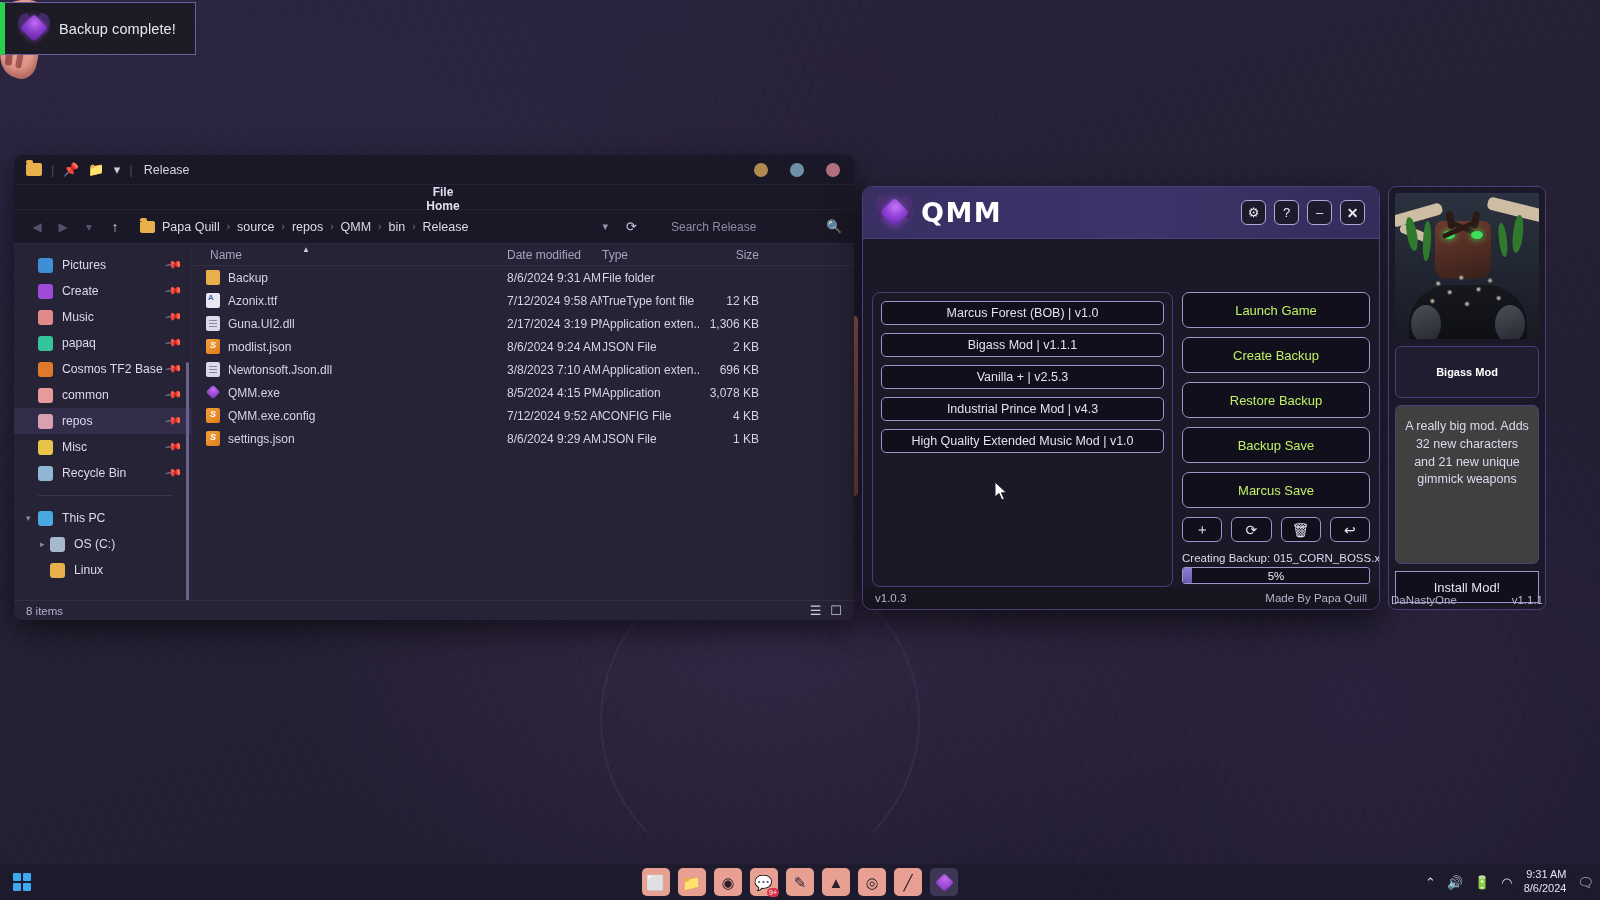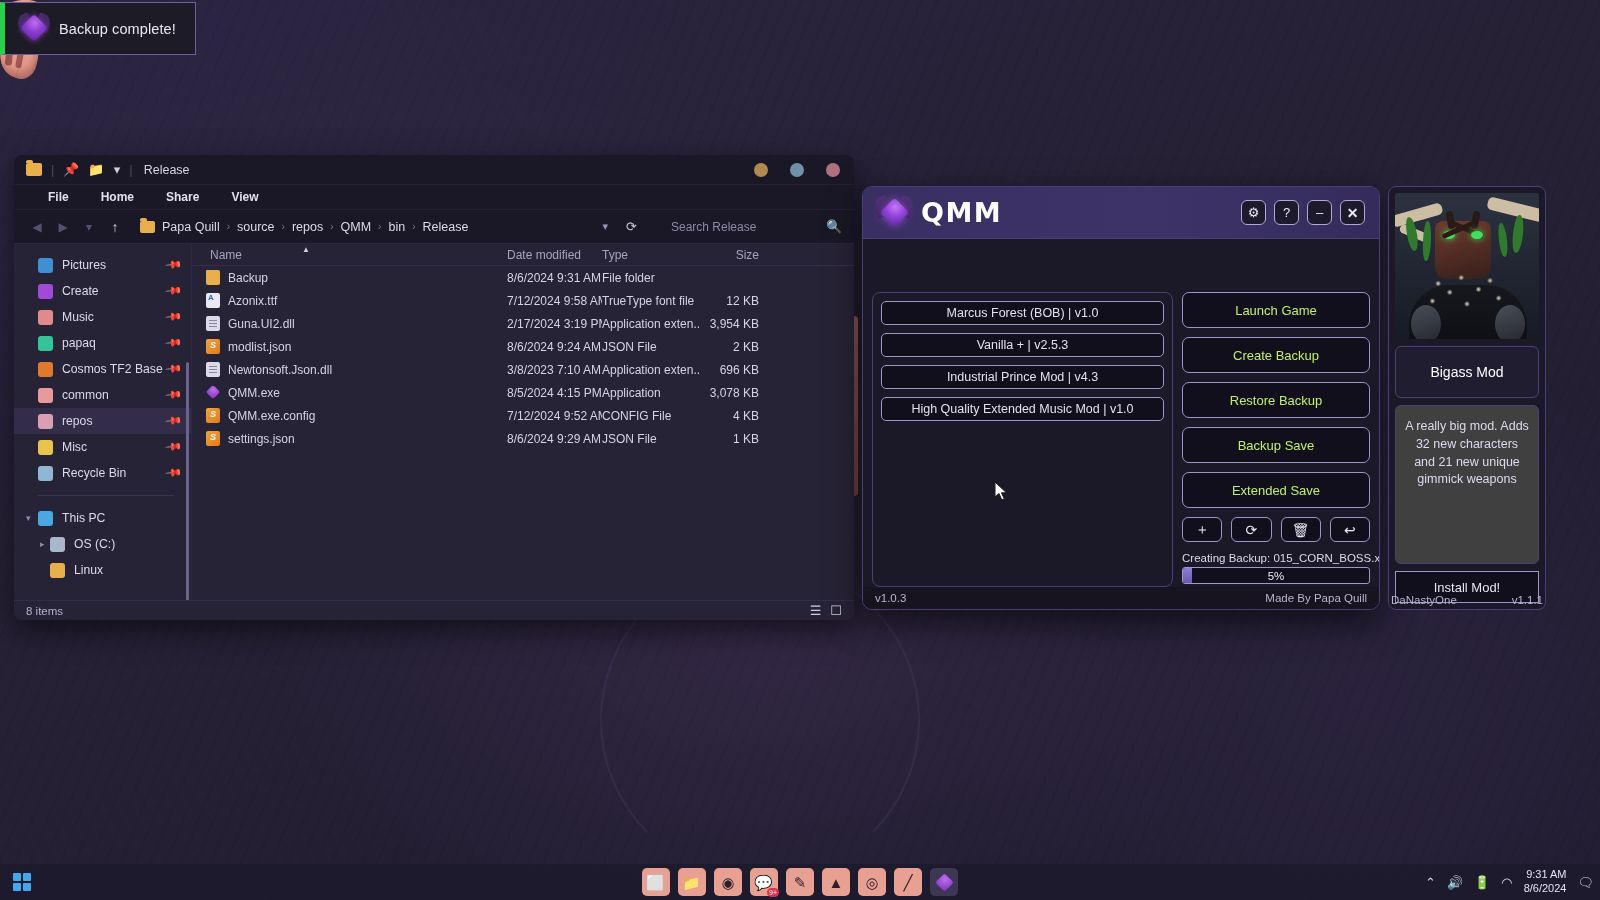--- a/index.html
+++ b/index.html
@@ -121,21 +121,21 @@
   .ql-ico { color:#cfcbe0; font-size:13px; line-height:1; }
   .exp-title-text { color:#d6d2e4; font-size:12.5px; margin-left:2px; }
   .win-dots { position:absolute; right:14px; top:0; height:30px; display:flex; align-items:center; gap:22px; }
   .win-dot { width:14px; height:14px; border-radius:50%; }
   .wd-min { background:#b08a4e; }
   .wd-max { background:#6f93a6; }
   .wd-close { background:#b0707e; }
 
   .exp-menubar {
     height: 25px; background:#1a1826; display:flex; align-items:center; gap:0;
-    padding-left: 18px; border-bottom:1px solid #241f33;
+    padding-left: 18px; border-bottom:1px solid #241f33;flex-direction:column;
   }
   .exp-menubar span { color:#e2dff0; font-size:12px; padding:0 16px; font-weight:600;}
 
   .exp-addrbar {
     height: 34px; background:#1a1826; display:flex; align-items:center;
     gap:0; padding:0 10px; border-bottom:1px solid #2c2740;
   }
   .nav-btn { width:26px;text-align:center;color:#8d88a6;font-size:12px;user-select:none;}
   .nav-btn.up { color:#d4d0e4; font-size:14px;}
   .nav-btn.dis { color:#565070; }
@@ -381,21 +381,21 @@
       radial-gradient(3px 3px at 58% 66%, #e8dfc8, transparent),
       radial-gradient(3px 3px at 66% 60%, #ddd2b8, transparent),
       radial-gradient(3px 3px at 26% 74%, #e3d9c0, transparent),
       radial-gradient(3px 3px at 72% 72%, #e3d9c0, transparent),
       radial-gradient(3px 3px at 50% 76%, #e8dfc8, transparent);
   }
   .mod-name-box {
     border:1px solid #4a3f78; border-radius:6px; background:#211d31;
     height:52px; display:flex; align-items:center; justify-content:center; flex:none;
   }
-  #mod-name { color:#ffffff; font-size:14px; font-weight:400; }
+  #mod-name { color:#ffffff; font-size:11px; font-weight:700; }
   .mod-desc-box {
     border:1px solid #4a3f78; border-radius:6px; background:#404040;
     flex:1; padding:12px 8px; min-height:0;
   }
   #mod-desc { color:#dedaee; font-size:12.5px; line-height:1.42; text-align:center; }
   .install-btn {
     border:1px solid #9f93cb; border-radius:0; background:#120f1c;
     height:32px; display:flex; align-items:center; justify-content:center; flex:none;
     color:#e6e3f2; font-size:13px;
   }
@@ -614,21 +614,21 @@
             <div class="c col-type">TrueType font file</div>
             <div class="c col-size">12 KB</div>
           </div>
           <div class="file-row">
             <div class="c col-name">
               <span class="fico dll"></span>
               <span>Guna.UI2.dll</span>
             </div>
             <div class="c col-date">2/17/2024 3:19 PM</div>
             <div class="c col-type">Application exten...</div>
-            <div class="c col-size">3,954 KB</div>
+            <div class="c col-size">1,306 KB</div>
           </div>
           <div class="file-row">
             <div class="c col-name">
               <span class="fico json"></span>
               <span>modlist.json</span>
             </div>
             <div class="c col-date">8/6/2024 9:24 AM</div>
             <div class="c col-type">JSON File</div>
             <div class="c col-size">2 KB</div>
           </div>
@@ -694,32 +694,33 @@
         <div class="tb-btn help">?</div>
         <div class="tb-btn minim">–</div>
         <div class="tb-btn close">✕</div>
       </div>
   </div>
 
   <div class="qmm-main">
     <div class="mods-panel">
       <div id="mod-list" style="display: flex; flex-direction: column; gap: 8px;">
           <div class="mod-btn">Marcus Forest (BOB) | v1.0</div>
+          <div class="mod-btn">Bigass Mod | v1.1.1</div>
           <div class="mod-btn">Vanilla + | v2.5.3</div>
           <div class="mod-btn">Industrial Prince Mod | v4.3</div>
           <div class="mod-btn">High Quality Extended Music Mod | v1.0</div>
         </div>
     </div>
     <div class="actions-col">
       <div id="action-list">
           <div class="act-btn">Launch Game</div>
           <div class="act-btn">Create Backup</div>
           <div class="act-btn">Restore Backup</div>
           <div class="act-btn">Backup Save</div>
-          <div class="act-btn">Extended Save</div>
+          <div class="act-btn">Marcus Save</div>
         </div>
       <div class="icon-row" id="icon-row">
           <div class="icon-btn">＋</div>
           <div class="icon-btn">⟳</div>
           <div class="icon-btn">🗑</div>
           <div class="icon-btn">↩</div>
         </div>
       <div class="progress-area">
         <div id="progress-label">Creating Backup: 015_CORN_BOSS.xm</div>
         <div class="progress-track">

